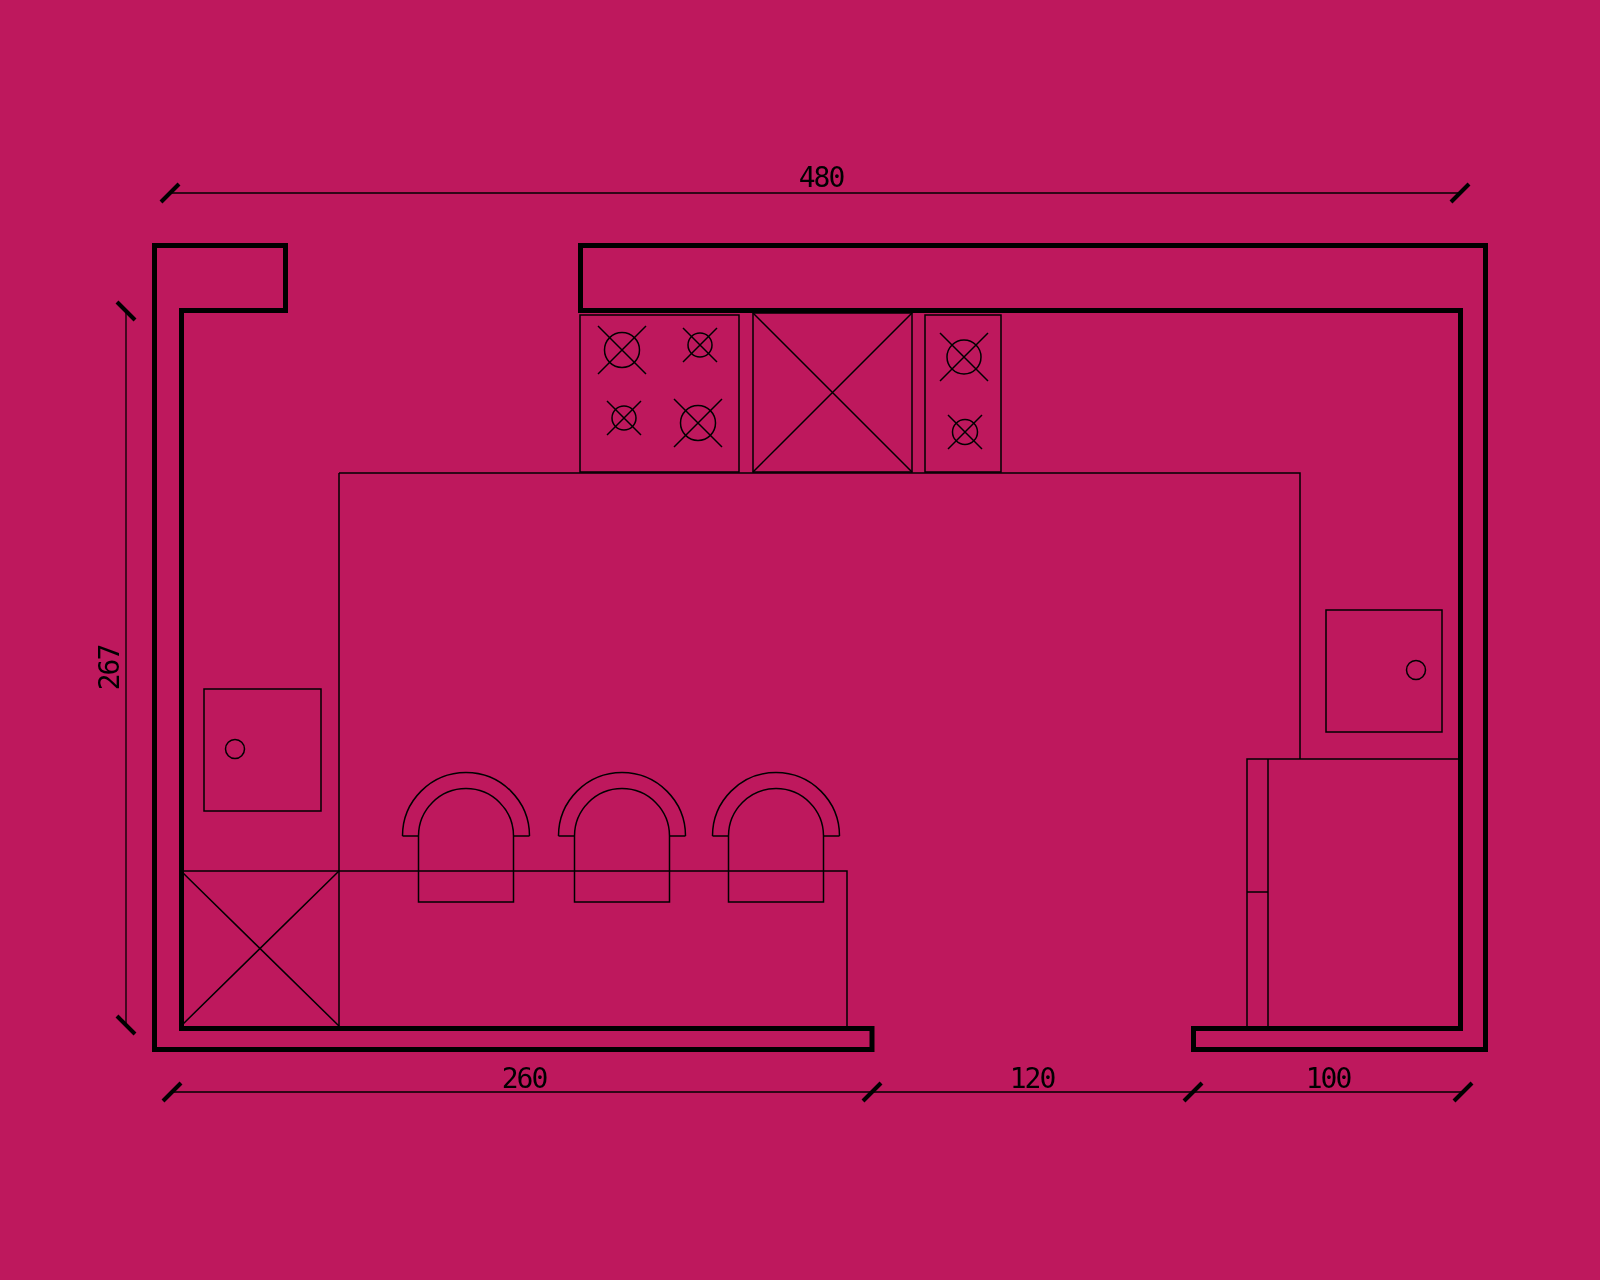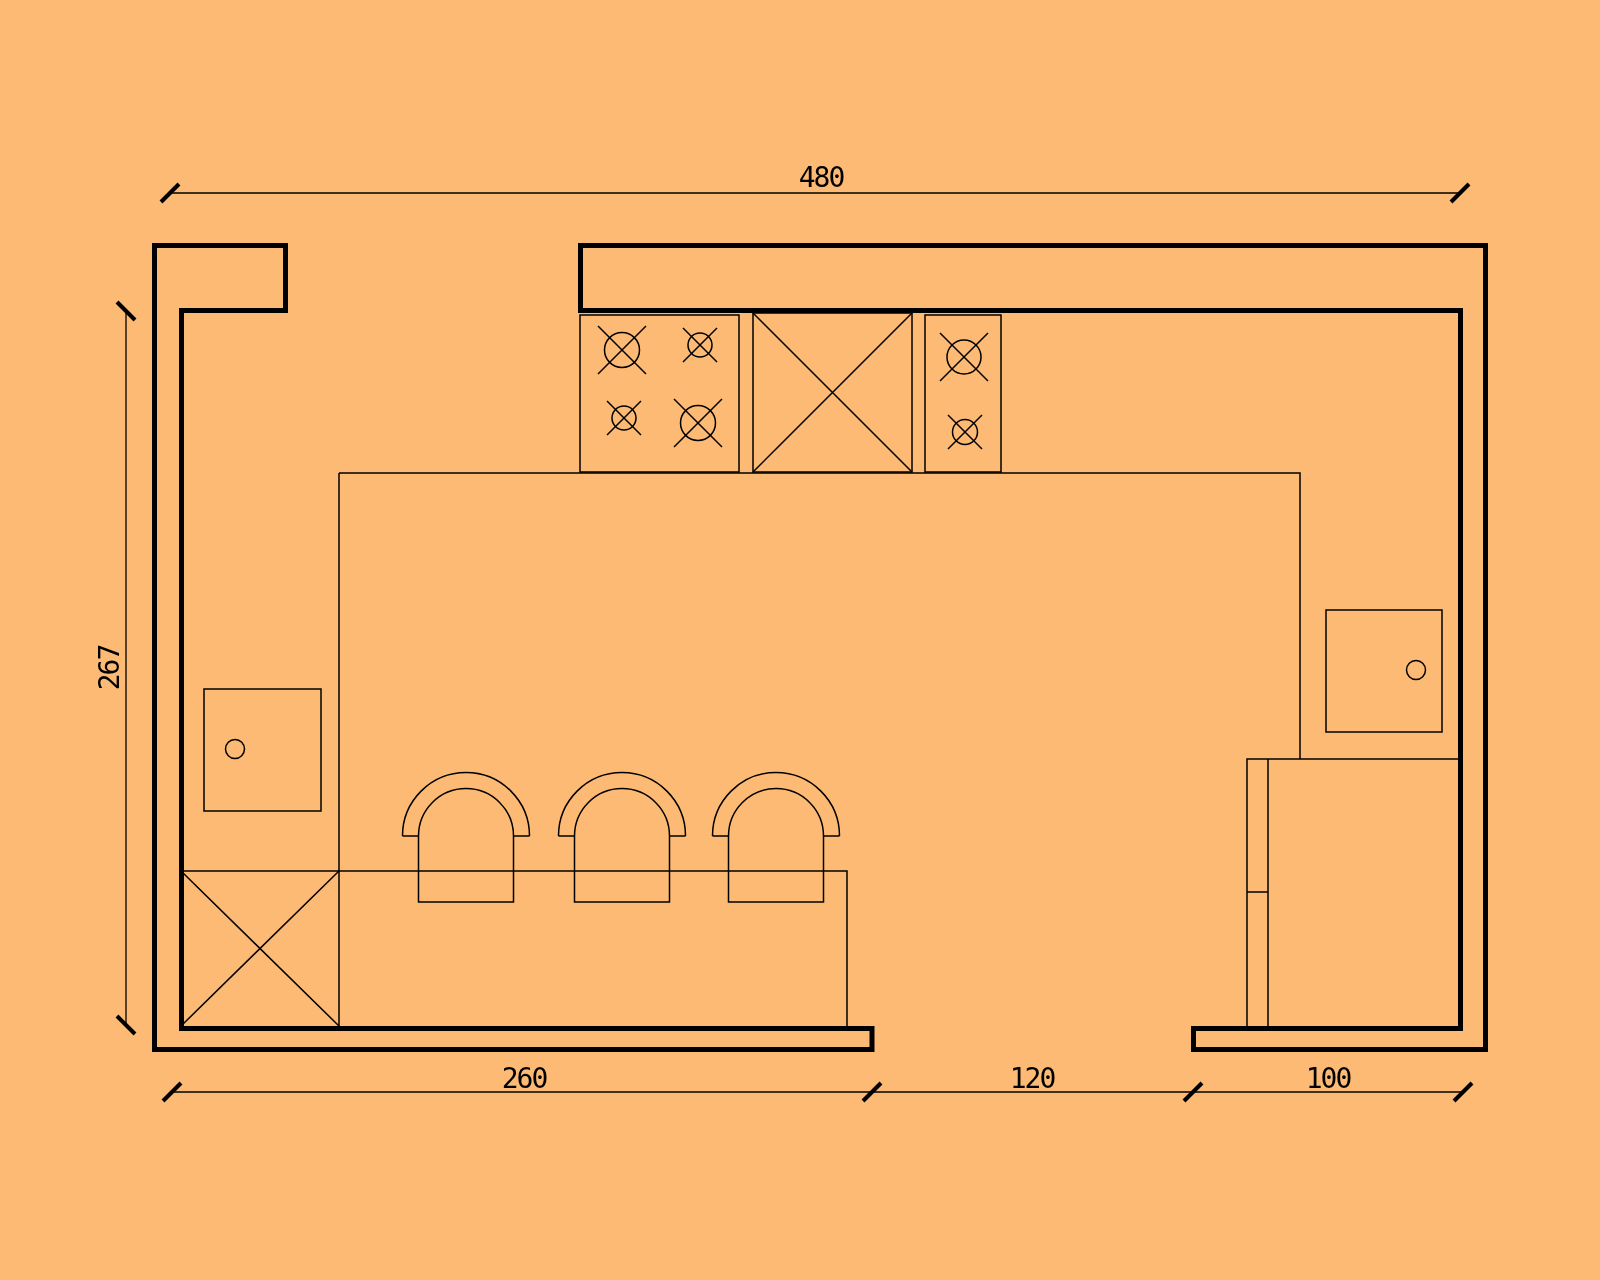--- a/index.html
+++ b/index.html
@@ -4,21 +4,21 @@
 <style>
   html, body {
     margin: 0;
     padding: 0;
     background: #ffffff;
   }
   .canvas {
     position: relative;
     width: 1600px;
     height: 1280px;
-    background: #fdba74;
+    background: #be185d;
     overflow: hidden;
   }
   svg { display: block; }
   .wall   { fill: none; stroke: var(--line, #000); stroke-width: 5;   stroke-linejoin: miter; }
   .thin   { fill: none; stroke: var(--line, #000); stroke-width: 1.5; }
   .dim    { fill: none; stroke: var(--line, #000); stroke-width: 1.3; }
   .tick   { fill: none; stroke: var(--line, #000); stroke-width: 4;   stroke-linecap: butt; }
   .dimtxt {
     fill: var(--line, #000);
     font-family: "DejaVu Sans Mono", "Liberation Mono", monospace;

